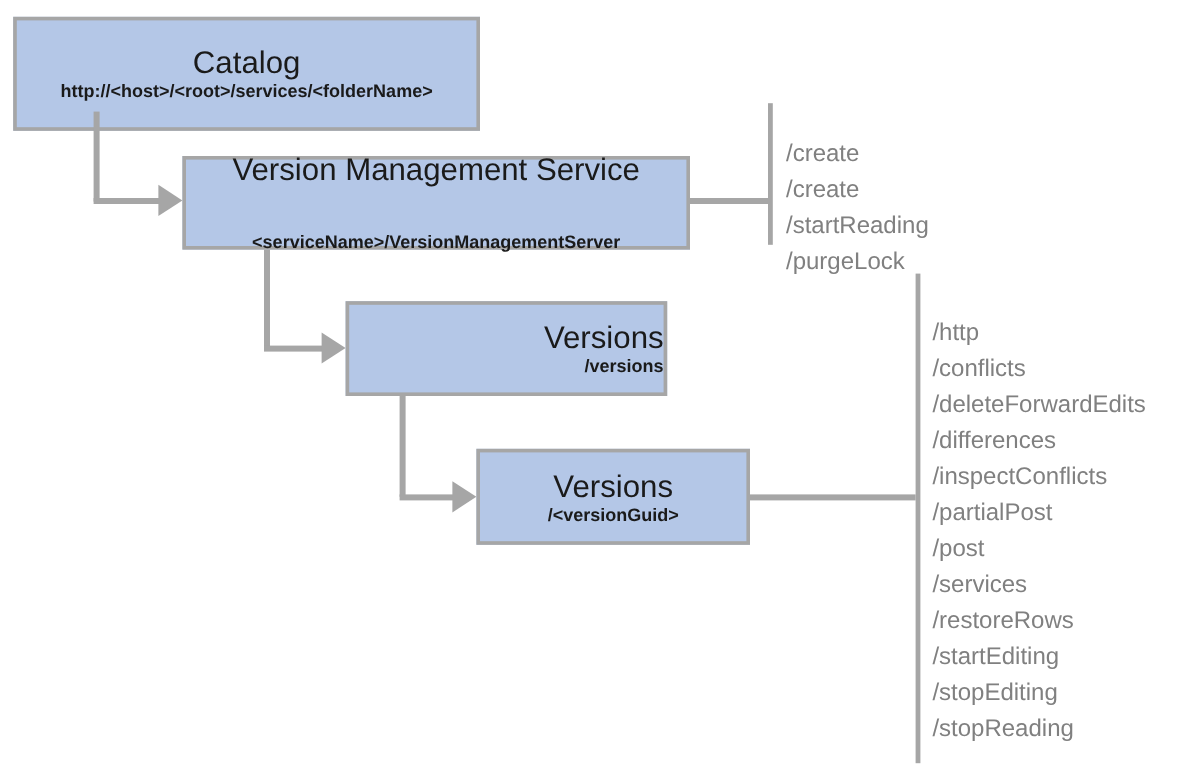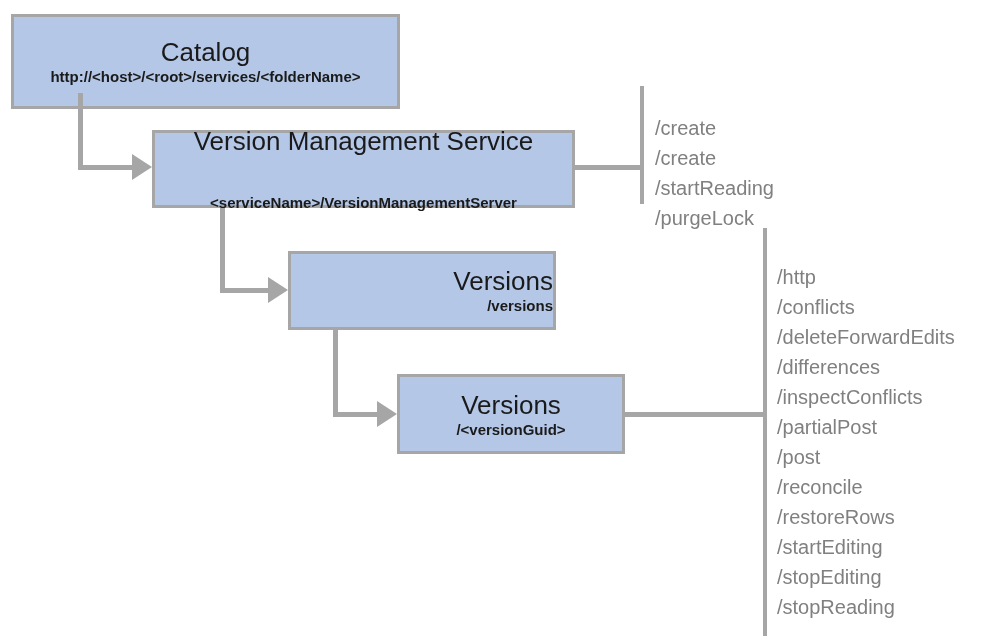--- a/index.html
+++ b/index.html
@@ -120,20 +120,20 @@
   <div class="vline" style="left:763px; top:228px; width:4px; height:408px;"></div>
 
   <div class="ops-list" style="left:777px; top:234px;">
     <div class="ops-item">/http</div>
     <div class="ops-item">/conflicts</div>
     <div class="ops-item">/deleteForwardEdits</div>
     <div class="ops-item">/differences</div>
     <div class="ops-item">/inspectConflicts</div>
     <div class="ops-item">/partialPost</div>
     <div class="ops-item">/post</div>
-    <div class="ops-item">/reconcile</div>
+    <div class="ops-item">/services</div>
     <div class="ops-item">/restoreRows</div>
     <div class="ops-item">/startEditing</div>
     <div class="ops-item">/stopEditing</div>
     <div class="ops-item">/stopReading</div>
   </div>
 
 </div>
 
 </body></html>

